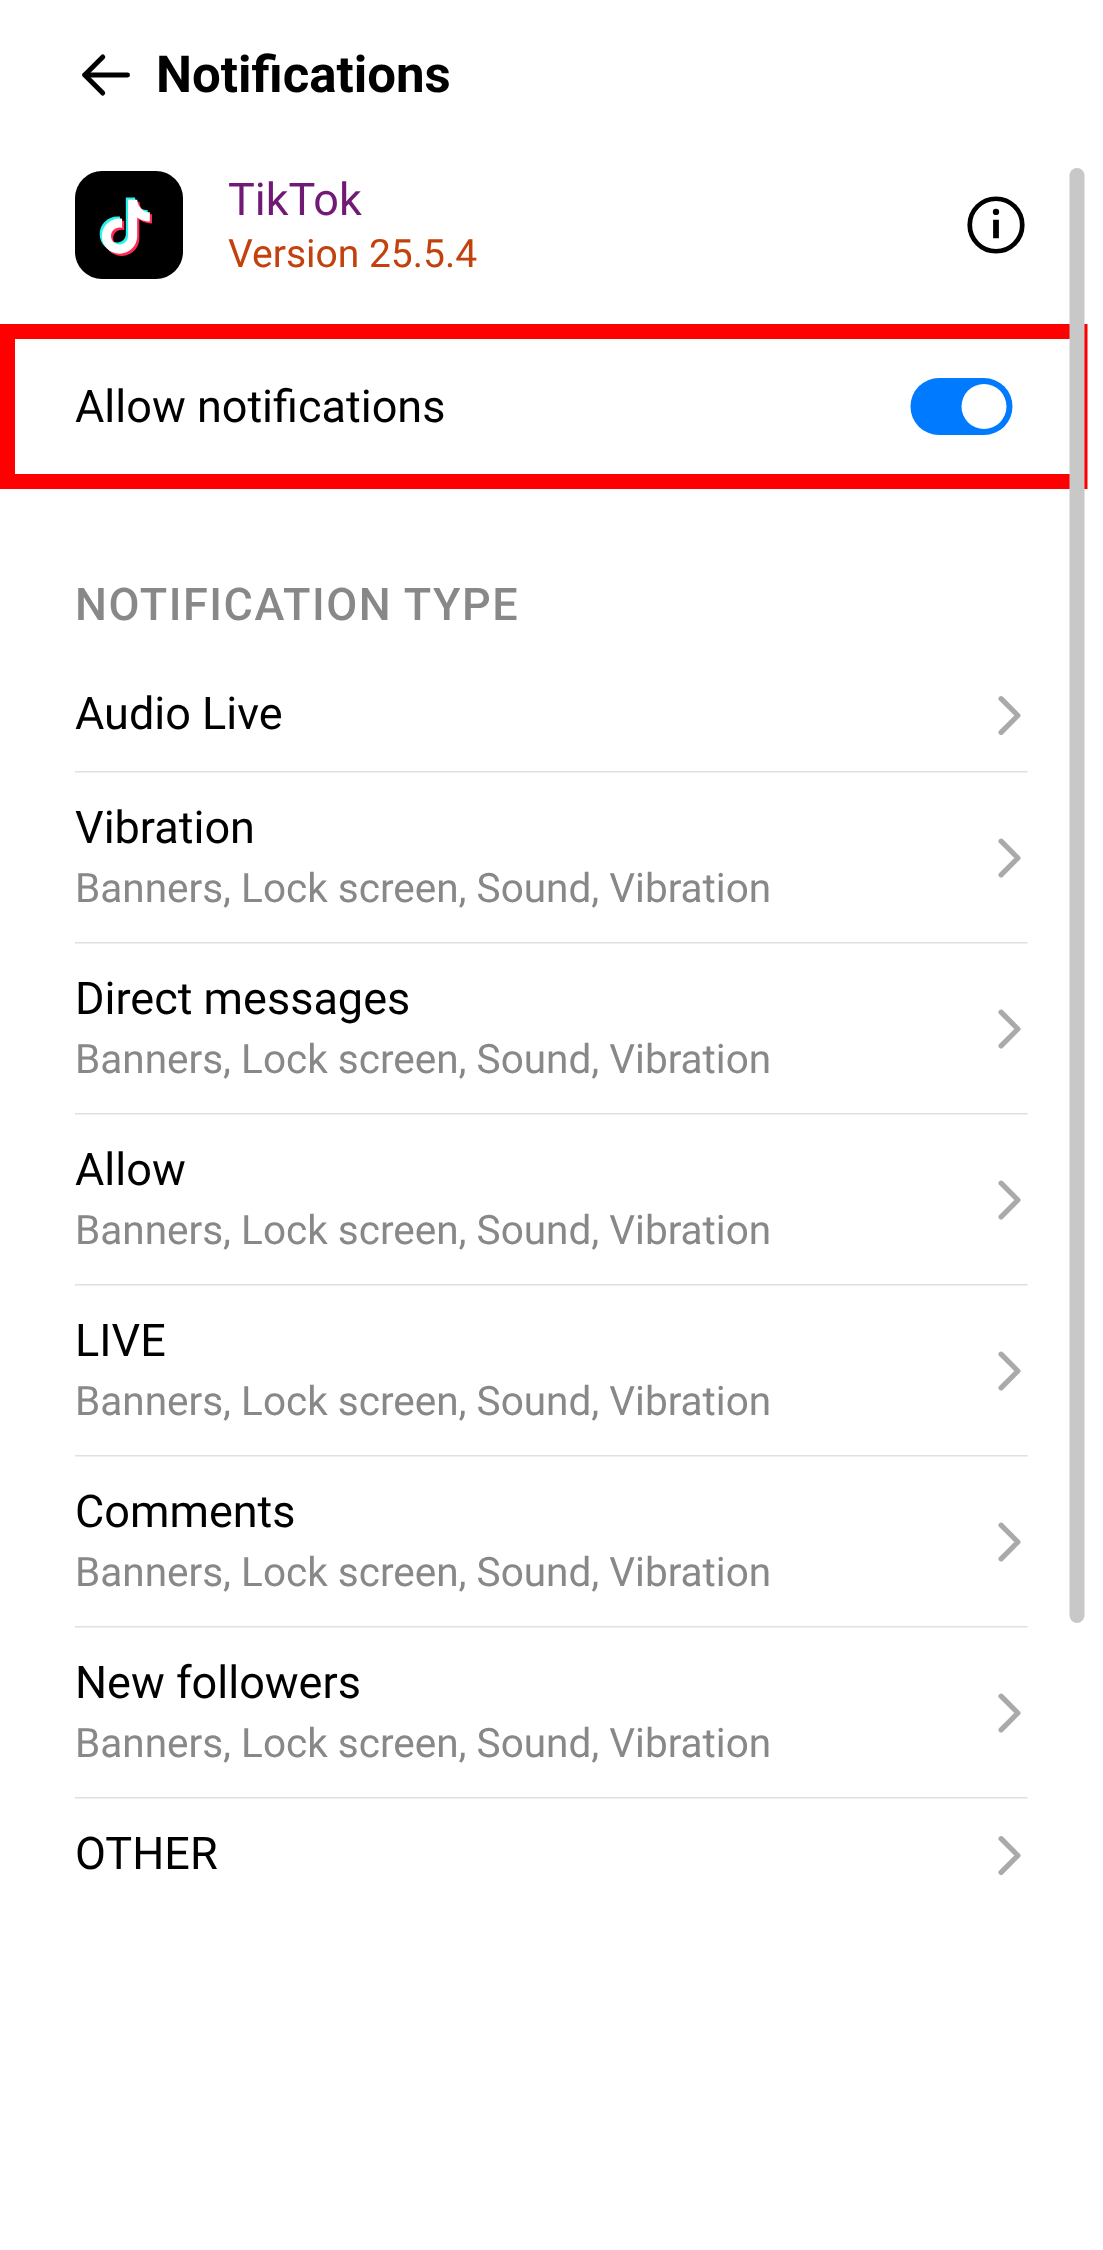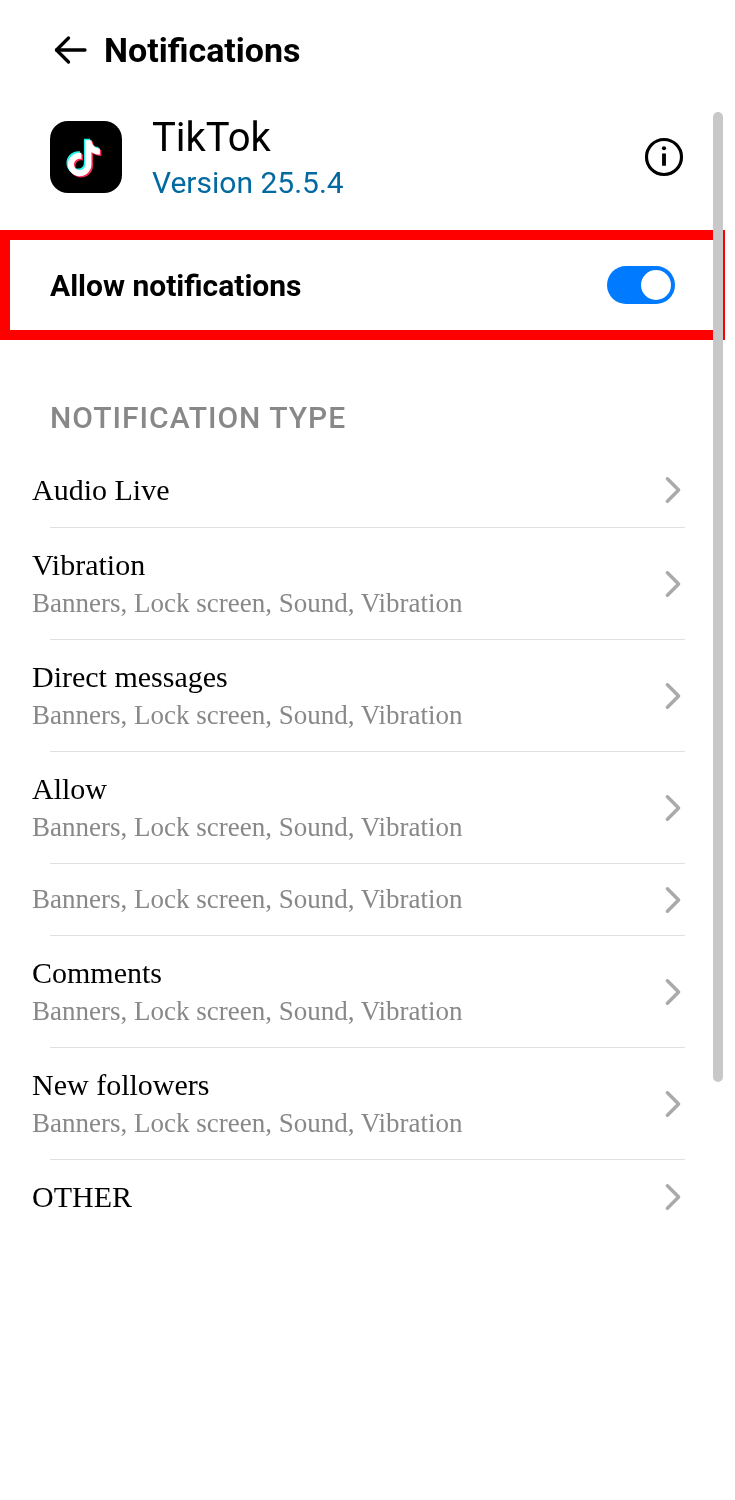--- a/index.html
+++ b/index.html
@@ -67,48 +67,47 @@
       width: 46px;
       height: 46px;
     }
     .app-text {
       flex: 1;
       display: flex;
       flex-direction: column;
       gap: 4px;
     }
     .app-name {
-      font-size: 40px;
+      font-size: 30px;
       font-weight: 400;
-      color: #000000;
+      color: #701a75;
     }
     .app-version {
-      font-size: 30px;
-      color: #0369a1;
+      font-size: 26px;
+      color: #c2410c;
     }
     .info-icon {
       width: 42px;
       height: 42px;
       display: flex;
       align-items: center;
       justify-content: center;
       cursor: pointer;
     }
     .info-icon svg {
       width: 42px;
       height: 42px;
     }
     .highlight-box {
       border: 10px solid #ff0000;
       margin: 10px 10px 0 0;
       padding: 26px 40px 26px 40px;
       display: flex;
       align-items: center;
       justify-content: space-between;
-      font-weight: bold;
     }
     .toggle-label {
       font-size: 30px;
       color: #000;
     }
     .toggle {
       width: 68px;
       height: 38px;
       background: #007aff;
       border-radius: 19px;
@@ -125,26 +124,25 @@
       border-radius: 50%;
     }
     .section-header {
       font-size: 30px;
       font-weight: 500;
       color: #888;
       letter-spacing: 1px;
       padding: 60px 50px 18px 50px;
     }
     .list-item {
-      padding: 20px 50px 20px 32px;
+      padding: 20px 50px 20px 50px;
       display: flex;
       align-items: center;
       justify-content: space-between;
       cursor: pointer;
-      font-family: Liberation Serif, serif;
     }
     .list-item-text {
       display: flex;
       flex-direction: column;
       gap: 6px;
     }
     .list-item-title {
       font-size: 30px;
       color: #000;
     }
@@ -257,20 +255,21 @@
       </div>
       <div class="chevron">
         <svg viewBox="0 0 12 20" fill="none" stroke="#aaa" stroke-width="2.5" stroke-linecap="round" stroke-linejoin="round">
           <polyline points="2 2 10 10 2 18"></polyline>
         </svg>
       </div>
     </div>
     <div class="divider"></div>
     <div class="list-item">
       <div class="list-item-text">
+        <div class="list-item-title">LIVE</div>
         <div class="list-item-subtitle">Banners, Lock screen, Sound, Vibration</div>
       </div>
       <div class="chevron">
         <svg viewBox="0 0 12 20" fill="none" stroke="#aaa" stroke-width="2.5" stroke-linecap="round" stroke-linejoin="round">
           <polyline points="2 2 10 10 2 18"></polyline>
         </svg>
       </div>
     </div>
     <div class="divider"></div>
     <div class="list-item">

